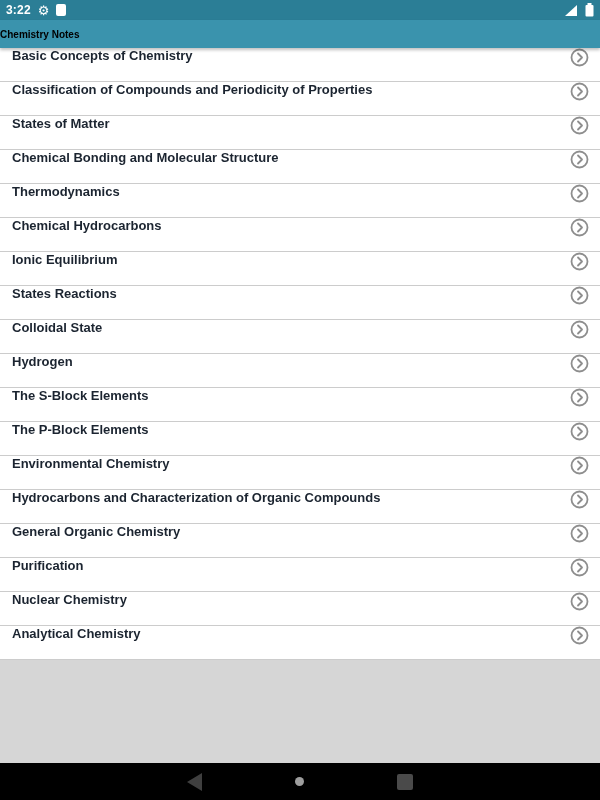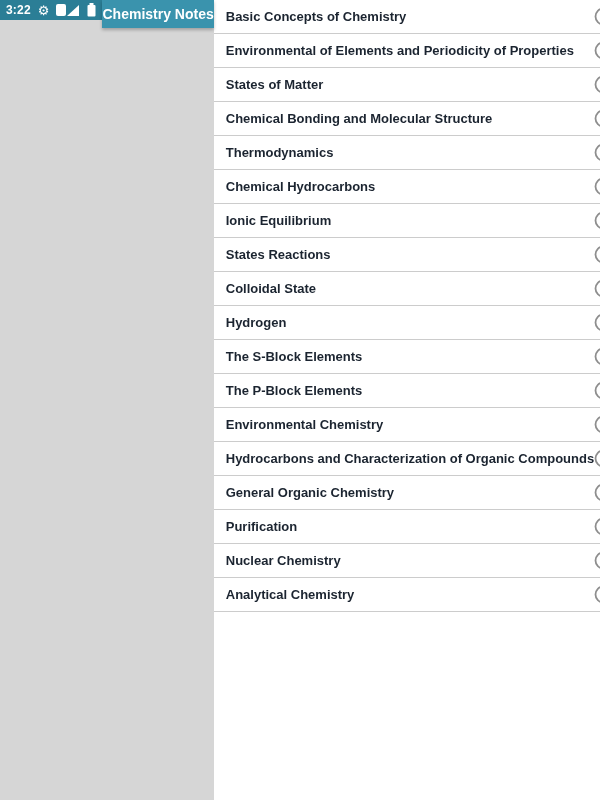--- a/index.html
+++ b/index.html
@@ -3,21 +3,21 @@
 <meta charset="utf-8">
 <style>
   * { margin: 0; padding: 0; box-sizing: border-box; }
   html, body { width: 600px; height: 800px; }
   body {
     font-family: "Liberation Sans", sans-serif;
     background: #d6d6d6;
   }
   .screen {
     width: 600px; height: 800px;
-    display: flex; flex-direction: row;
+    display: flex; flex-direction: column;
     overflow: hidden;
     background: #d6d6d6;
   }
   
   .status-bar {
     height: 20px;
     background: #2b7e96;
     color: #ffffff;
     display: flex; align-items: center; justify-content: space-between;
     padding: 0 6px;
@@ -29,35 +29,35 @@
   .sb-square {
     width: 10px; height: 12px;
     background: #ffffff; border-radius: 2px;
     display: inline-block;
   }
   .sb-wifi svg, .sb-batt svg { display: block; }
   
   .app-bar {
     height: 28px;
     background: #3a93ad;
-    color: #ffffff;
-    display: flex; align-items: center; justify-content: flex-end;
-    font-size: 14px; font-weight: bold;
+    color: #000000;
+    display: flex; align-items: center; justify-content: flex-start;
+    font-size: 10px; font-weight: bold;
     box-shadow: 0 2px 3px rgba(0,0,0,0.25);
     position: relative; z-index: 2;
     flex: 0 0 auto;
   }
   
   .list {
     background: #ffffff;
     flex: 0 0 auto;
   }
   .row {
     height: 34px;
-    display: flex; align-items: center; justify-content: space-between;
+    display: flex; align-items: flex-start; justify-content: space-between;
     padding: 0 11px 0 12px;
     border-bottom: 1px solid #cccccc;
     background: #ffffff;
     cursor: pointer;
   }
   .row-label {
     font-size: 13px;
     font-weight: bold;
     color: #1b2430;
   }
@@ -126,21 +126,21 @@
       <span class="chev">
         <svg width="19" height="19" viewBox="0 0 19 19">
             <circle cx="9.5" cy="9.5" r="8" fill="none" stroke="#8e8e8e" stroke-width="1.8"></circle>
             <polyline points="8,5.5 12,9.5 8,13.5" fill="none" stroke="#8e8e8e" stroke-width="1.8" stroke-linecap="round" stroke-linejoin="round"></polyline>
           </svg>
       </span>
     </div>
 
 
     <div class="row">
-      <span class="row-label">Environmental of Elements and Periodicity of Properties</span>
+      <span class="row-label">Classification of Compounds and Periodicity of Properties</span>
       <span class="chev">
         <svg width="19" height="19" viewBox="0 0 19 19">
             <circle cx="9.5" cy="9.5" r="8" fill="none" stroke="#8e8e8e" stroke-width="1.8"></circle>
             <polyline points="8,5.5 12,9.5 8,13.5" fill="none" stroke="#8e8e8e" stroke-width="1.8" stroke-linecap="round" stroke-linejoin="round"></polyline>
           </svg>
       </span>
     </div>
 
     <div class="row">
       <span class="row-label">States of Matter</span>

